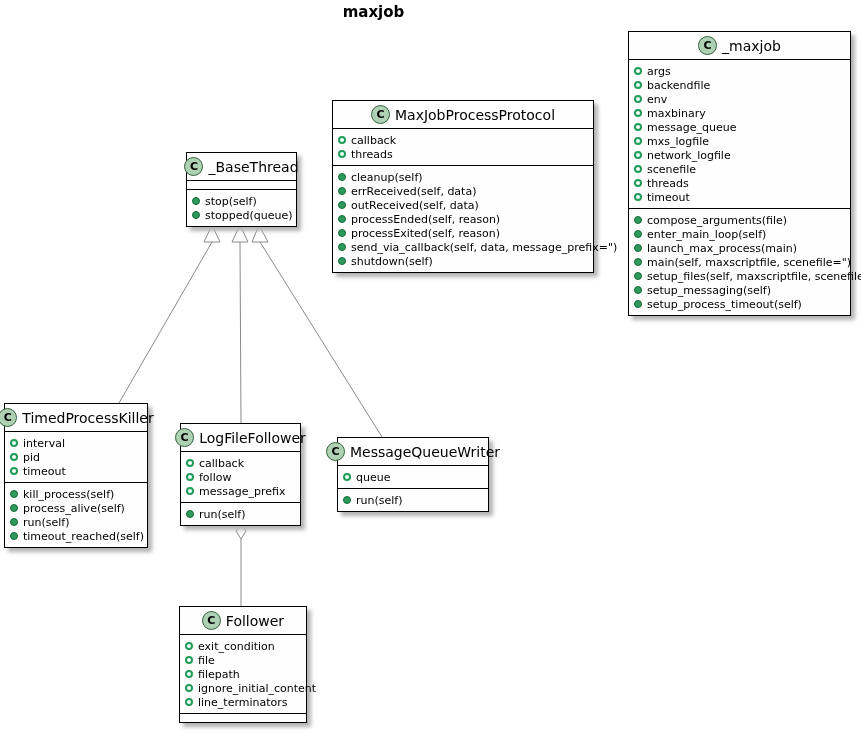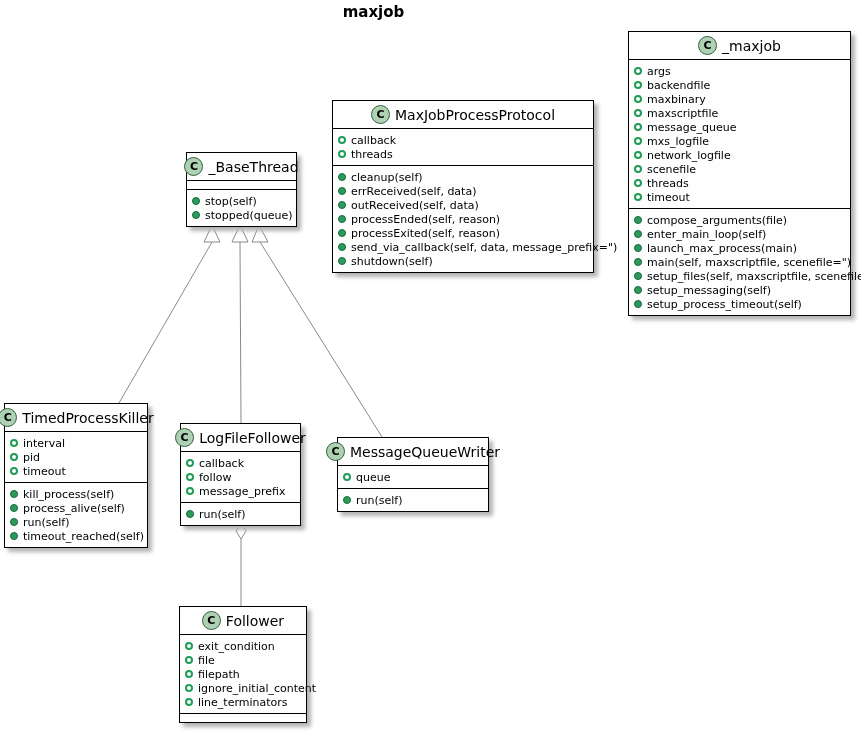--- a/index.html
+++ b/index.html
@@ -140,28 +140,28 @@
       <div class="row">
         <span class="dot attr"></span>
         <span class="txt">args</span>
       </div>
       <div class="row">
         <span class="dot attr"></span>
         <span class="txt">backendfile</span>
       </div>
       <div class="row">
         <span class="dot attr"></span>
+        <span class="txt">env</span>
+      </div>
+      <div class="row">
+        <span class="dot attr"></span>
         <span class="txt">maxbinary</span>
       </div>
       <div class="row">
         <span class="dot attr"></span>
-        <span class="txt">maxscriptfile</span>
-      </div>
-      <div class="row">
-        <span class="dot attr"></span>
         <span class="txt">message_queue</span>
       </div>
       <div class="row">
         <span class="dot attr"></span>
         <span class="txt">mxs_logfile</span>
       </div>
       <div class="row">
         <span class="dot attr"></span>
         <span class="txt">network_logfile</span>
       </div>

